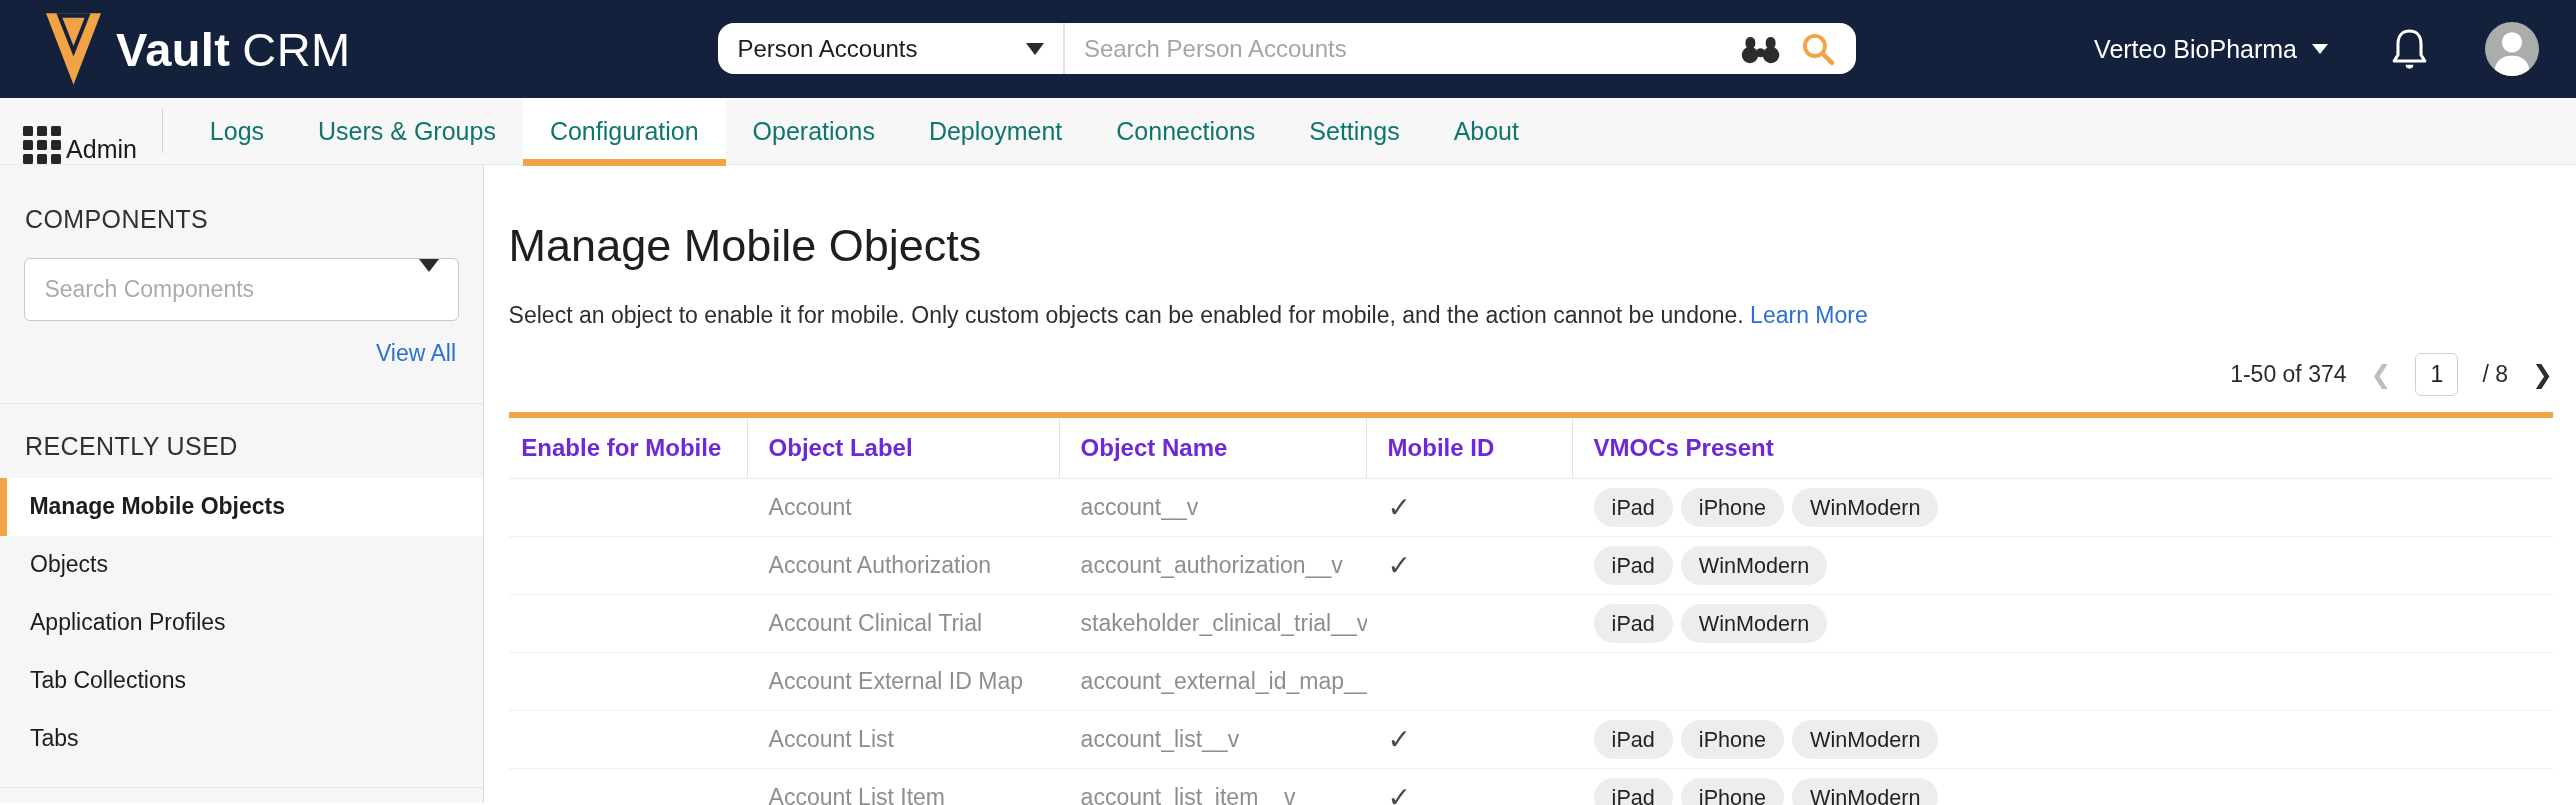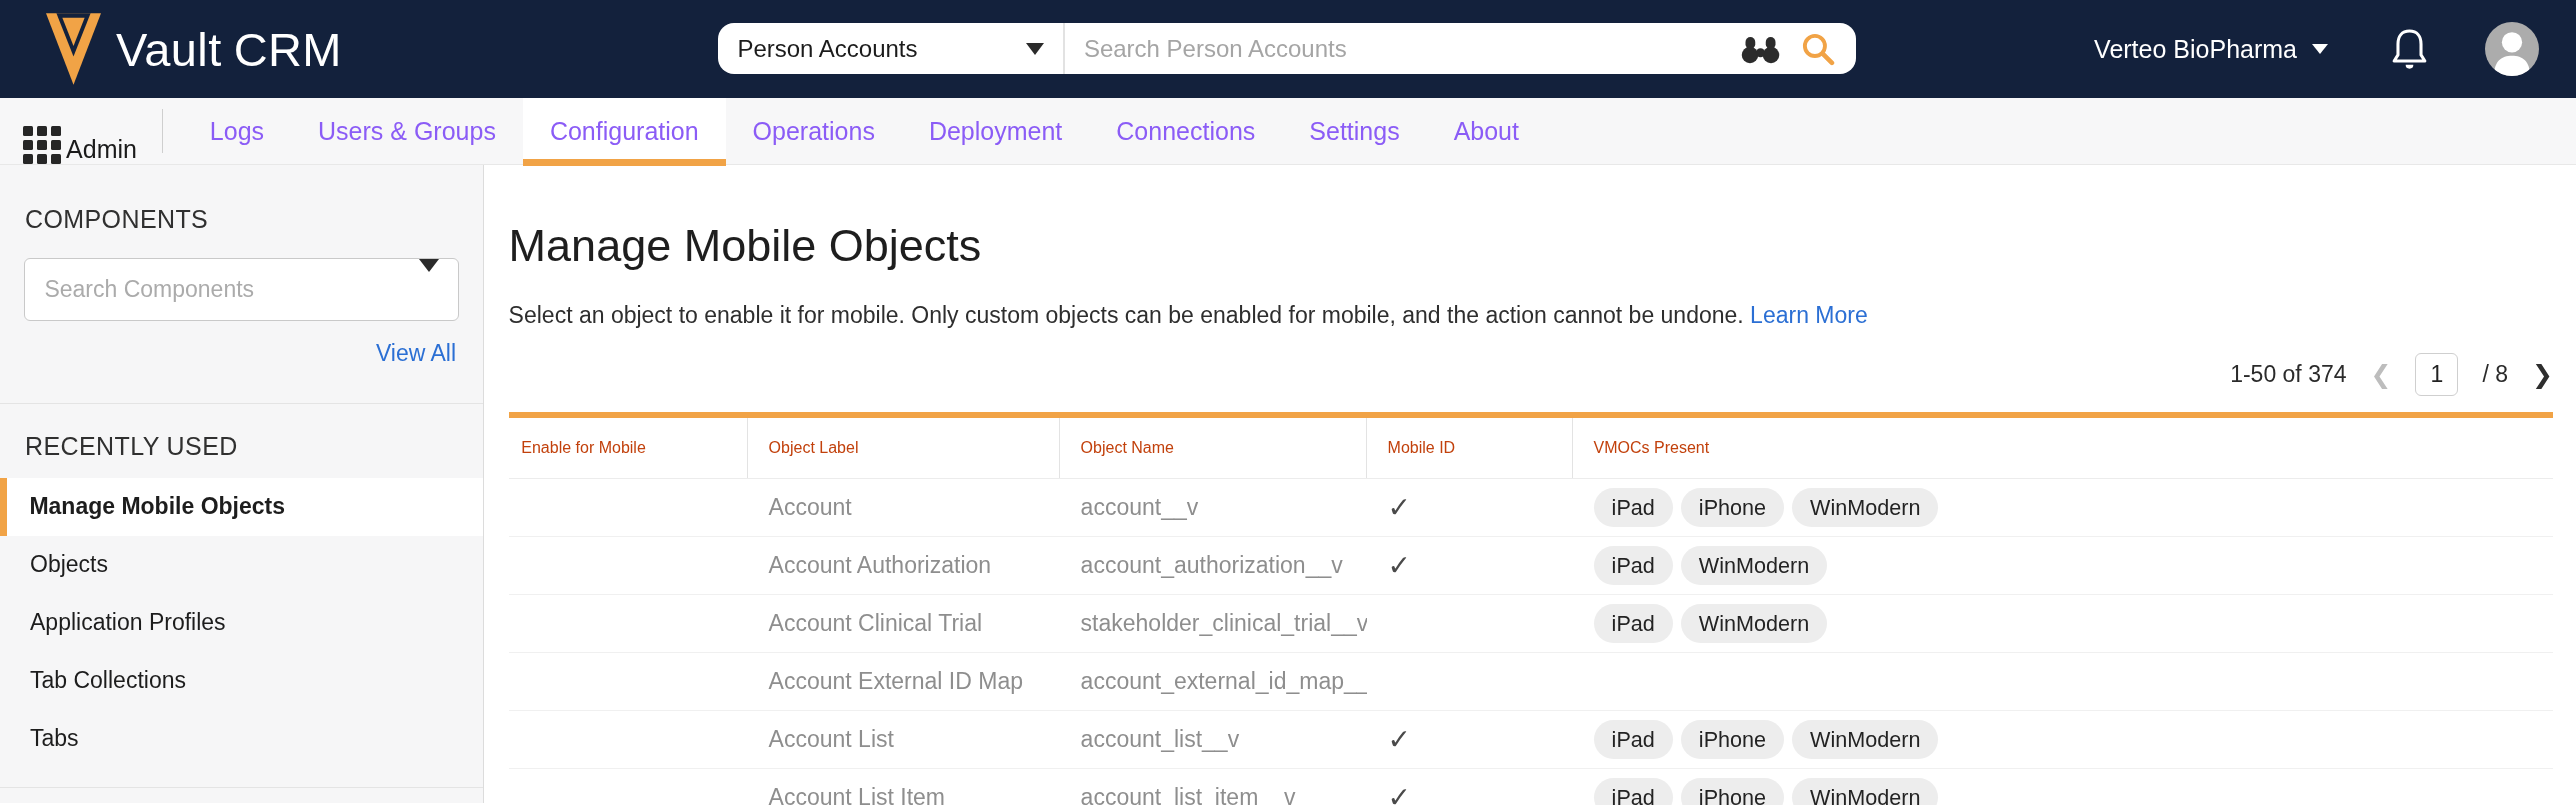--- a/index.html
+++ b/index.html
@@ -12,21 +12,21 @@
 body{
   width:2576px;height:805px;overflow:hidden;background:#fff;
   font-family:"Liberation Sans","DejaVu Sans",sans-serif;color:#1e1e1e;
   -webkit-font-smoothing:antialiased;
 }
 
 .topbar{height:98px;background:var(--navy);display:flex;align-items:center;position:relative}
 .logo{display:flex;align-items:center;margin-left:46px}
 .logo svg{display:block}
 .logo-text{font-size:47px;color:#fff;margin-left:15px;letter-spacing:0.4px;white-space:nowrap}
-.logo-vault{font-weight:400}
+.logo-vault{font-weight:700}
 .logo-crm{font-weight:400;margin-left:12px}
 .searchbar{position:absolute;left:718px;top:23px;width:1138px;height:51px;background:#fff;border-radius:16px;display:flex;align-items:center;overflow:hidden}
 .scope{width:345px;height:100%;display:flex;align-items:center;cursor:pointer;flex:none}
 .scope-label{font-size:24px;color:#1c1c1c;margin-left:19.4px;white-space:nowrap}
 .caret-down{width:0;height:0;border-left:9.7px solid transparent;border-right:9.7px solid transparent;border-top:12.7px solid #2b2b2b}
 .scope .caret-down{margin-left:auto;margin-right:19.4px}
 .search-divider{width:1.5px;height:100%;background:#E2E2E2;flex:none}
 .search-input{flex:1;height:100%;border:none;outline:none;background:transparent;font-size:24px;color:#1c1c1c;padding-left:19.4px;min-width:0}
 .search-input::placeholder{color:#A5A5A5}
 .search-icons{display:flex;align-items:center;gap:21px;margin:0 21px 0 7.5px;flex:none}
@@ -38,21 +38,21 @@
 .bell{margin-left:63px;cursor:pointer;display:flex}
 .avatar{margin-left:57px;width:54px;height:54px;border-radius:50%;overflow:hidden;cursor:pointer;flex:none}
 
 .navbar{height:67px;background:#F7F7F8;border-bottom:1.5px solid #E8E8E8;display:flex;align-items:stretch;padding-left:23px}
 .admin{display:flex;align-items:flex-end;gap:5px;margin-right:25px;cursor:pointer}
 .grid-icon{display:grid;grid-template-columns:repeat(3,9.7px);grid-auto-rows:9.7px;gap:4.5px}
 .grid-icon i{background:#262626;border-radius:1.5px;display:block}
 .admin-label{font-size:25px;color:#1b1b1b}
 .nav-divider{width:1.5px;background:#CFCFCF;margin:11.2px 0}
 .tabs{display:flex;margin-left:19.4px}
-.tab{display:flex;align-items:center;padding:0 27px;font-size:25px;color:#8b5cf6;position:relative;cursor:pointer;white-space:nowrap}
+.tab{display:flex;align-items:center;padding:0 27px;font-size:25px;color:#0f766e;position:relative;cursor:pointer;white-space:nowrap}
 .tab.active{background:#fff;font-weight:400}
 .tab.active::after{content:"";position:absolute;left:0;right:0;bottom:-1.5px;height:6.7px;background:var(--accent-orange)}
 
 .shell{display:flex;height:638px}
 .sidebar{width:484px;flex:none;background:#F6F6F7;border-right:1.5px solid #DCDCDC}
 .side-heading{font-size:25px;color:#303030;letter-spacing:0.4px;font-weight:400}
 .h-components{margin:40px 0 0 25px}
 .combo{margin:24px 24px 0 24px;height:63px;background:#fff;border:1.5px solid #C9C9C9;border-radius:6px;display:flex;align-items:flex-start}
 .combo input{flex:1;height:100%;border:none;outline:none;background:transparent;font-size:23px;color:#222;padding-left:19.4px;min-width:0}
 .combo input::placeholder{color:#ABABAB}
@@ -70,21 +70,21 @@
 .page-desc .learn-more{color:var(--link-blue);text-decoration:none;cursor:pointer}
 .pagination{display:flex;justify-content:flex-end;align-items:center;height:45px;gap:24px;font-size:23px;color:#2b2b2b;margin-top:1.5px}
 .chev{font-size:25px;line-height:1;user-select:none}
 .chev-prev{color:#BDBDBD}
 .chev-next{color:#2e2e2e;cursor:pointer}
 .page-box{width:43px;height:43px;border:1.5px solid #CFCFCF;border-radius:6px;text-align:center;font-size:23px;color:#222;background:#fff;outline:none;padding:0}
 .pages-suffix{white-space:nowrap}
 .table{margin-top:15px;border-top:6.7px solid var(--accent-orange)}
 .thead,.trow{display:grid;grid-template-columns:239px 312px 307px 206px 1fr;align-items:center}
 .thead{height:61px;border-bottom:1.5px solid #ECECEC}
-.hcell{display:flex;align-items:center;height:100%;padding-left:21px;border-right:1.5px solid #E3E3E3;font-weight:400;font-size:16px;color:#c2410c;white-space:nowrap}
+.hcell{display:flex;align-items:center;height:100%;padding-left:21px;border-right:1.5px solid #E3E3E3;font-weight:700;font-size:24px;color:#6d28d9;white-space:nowrap}
 .hcell:first-child{padding-left:12.7px}
 .hcell:last-child{border-right:none}
 .trow{height:58px;border-bottom:1.5px solid #F0F0F0;font-size:23px;color:#8E8E8E}
 .cell{padding-left:21px;white-space:nowrap;overflow:hidden}
 .c-enable{padding-left:12.7px}
 .check{font-size:28px;color:#4A4A4A;font-weight:700}
 .c-vmocs{display:flex;gap:8px;align-items:center}
 .badge{background:#EDEDED;border-radius:21px;padding:6.7px 18px;font-size:21.6px;color:#232323;white-space:nowrap}
 </style>
 </head>

